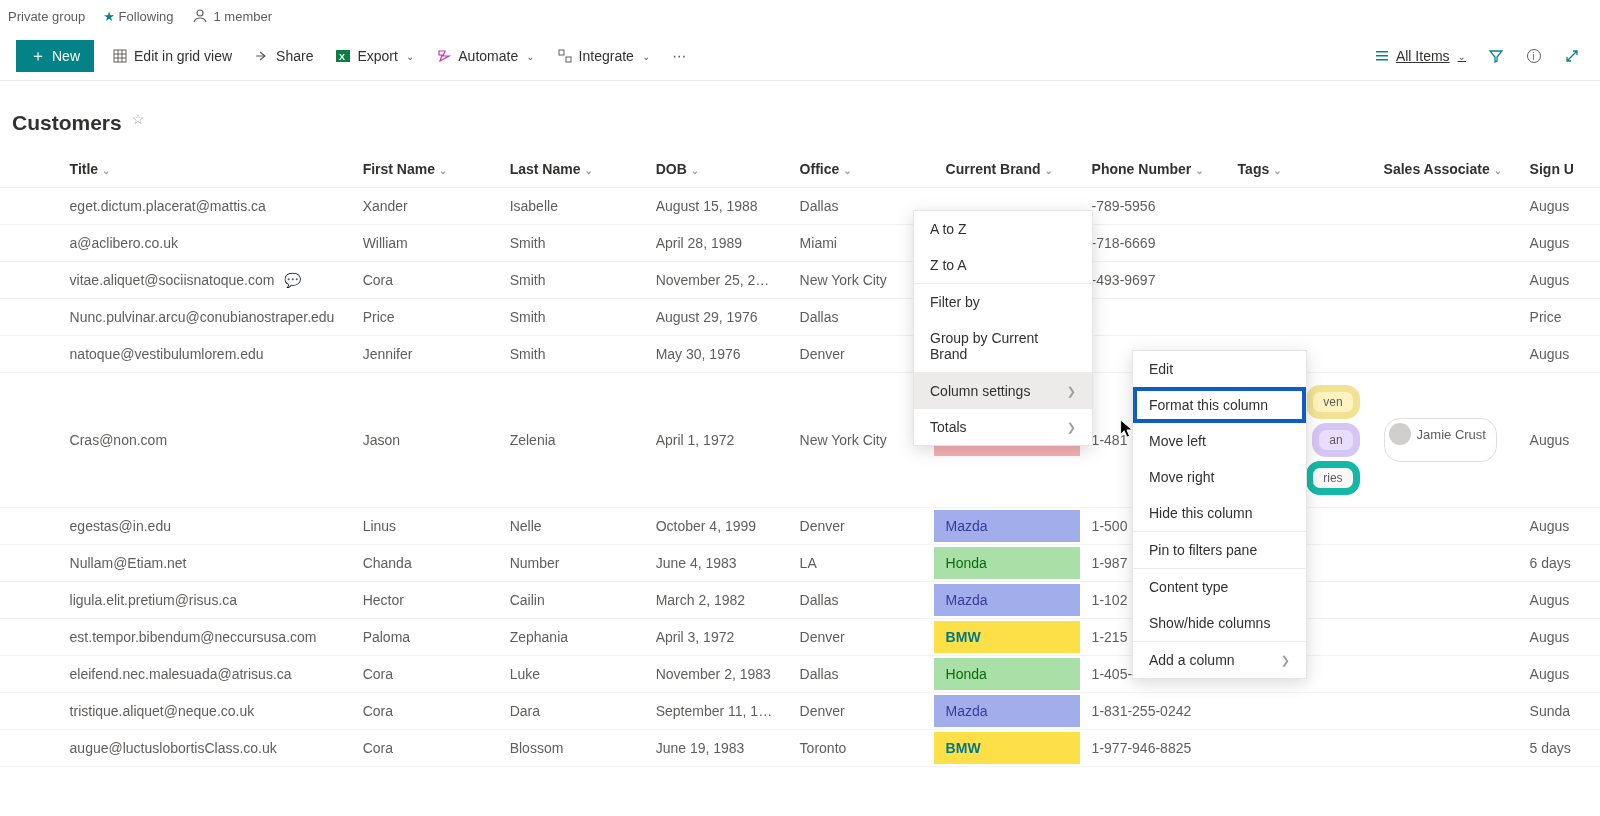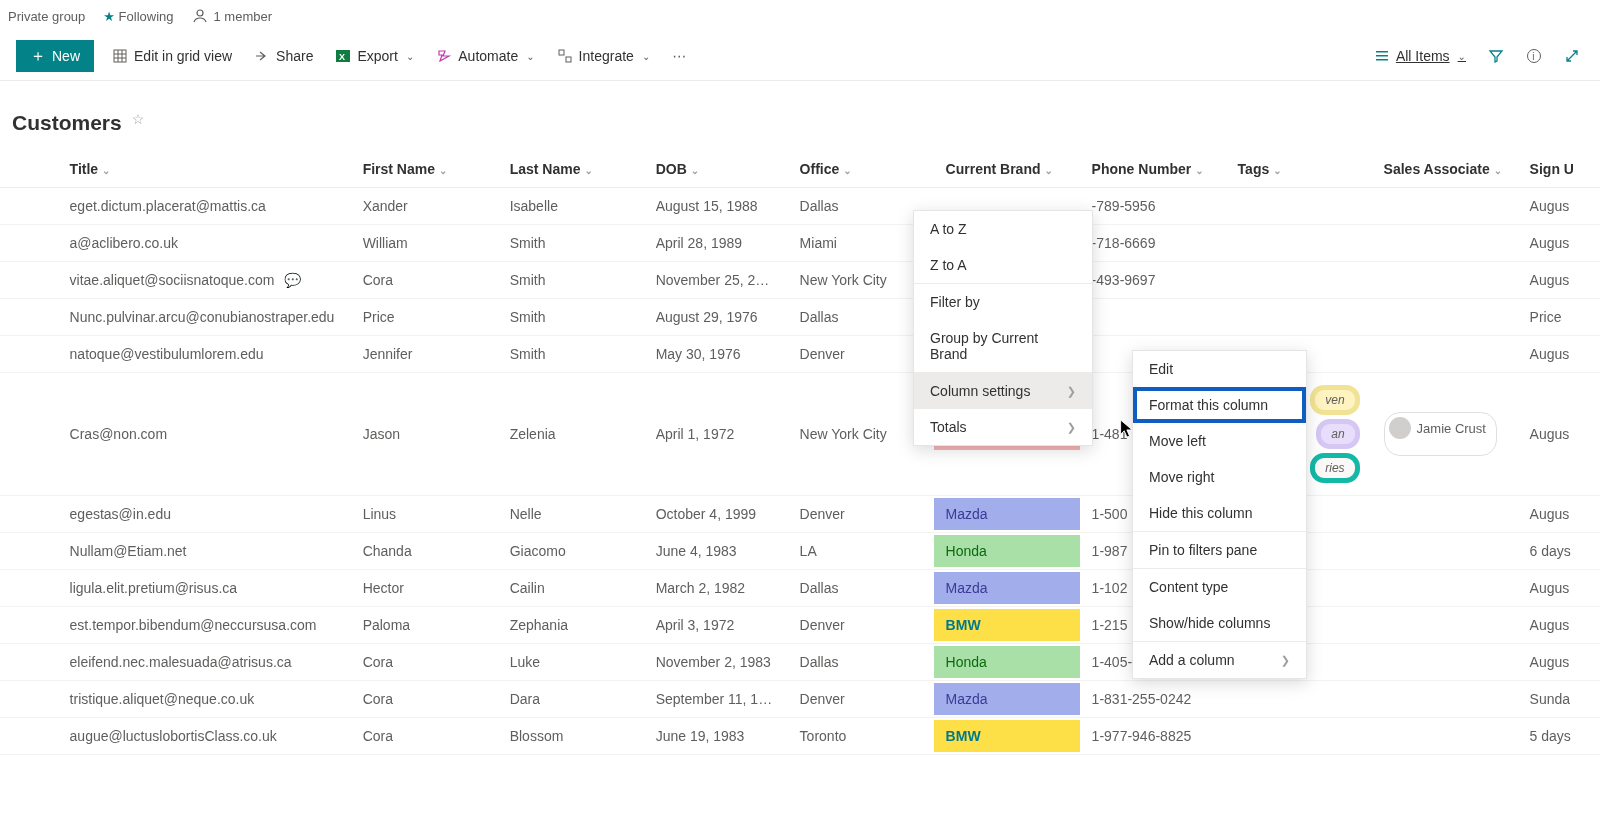--- a/index.html
+++ b/index.html
@@ -34,21 +34,21 @@
 
 .brand-pill { padding: 8px 12px; display: inline-block; font-size: 14px; width: 100%; }
 .brand-mercedes { background: #f6b2b4; color: #a4262c; }
 .brand-mazda { background: #a2aeeb; color: #3b3a96; }
 .brand-honda { background: #a8e0a8; color: #0b6a0b; }
 .brand-bmw { background: #fde047; color: #00788c; font-weight: bold; }
 
 .assoc { display: inline-flex; align-items: center; gap: 6px; border: 1px solid #e1dfdd; border-radius: 16px; padding: 4px 10px 16px 4px; font-size: 13px; }
 .assoc-av { width: 22px; height: 22px; border-radius: 50%; background: #d0cfce; }
 
-.tag-frag { display:inline-block; border: 5px solid #14b8a6; border-radius: 14px; padding: 3px 10px; font-size: 12px; margin: 2px 0; color: #605e5c; background: #faf9f8; font-style: italic; }
+.tag-frag { display:inline-block; border: 7px solid #14b8a6; border-radius: 14px; padding: 3px 10px; font-size: 12px; margin: 2px 0; color: #605e5c; background: #faf9f8; }
 .tag-frag.yellow { background: #fff3c2; border-color: #f2e394; }
 .tag-frag.purple { background: #e8defc; border-color: #d6c6f4; }
 
 .context-menu { position: absolute; background: #fff; box-shadow: 0 4px 16px rgba(0,0,0,0.15); border: 1px solid #e5e5e5; z-index: 100; }
 .menu1 { top: 210px; left: 913px; width: 180px; font-size: 14px; }
 .menu2 { top: 350px; left: 1132px; width: 175px; font-size: 14px; }
 .menu1 .mi, .menu2 .mi { padding: 10px 16px; cursor: pointer; display: flex; align-items: center; justify-content: space-between; }
 .menu1 .mi.hl { background: #edebe9; }
 .menu2 .mi.boxed { outline: 4px solid #0f5dc1; outline-offset: -4px; position: relative; z-index: 2; }
 .mi-sep { border-top: 1px solid #edebe9; }
@@ -280,21 +280,21 @@
           <td class="col-brand"><span class="brand-pill brand-mazda">Mazda</span></td>
           <td>1-500</td>
           <td style="white-space: normal; text-align: right;"></td>
           <td></td>
           <td>Augus</td>
         </tr>
         <tr>
           <td class="selcol"></td>
           <td class="col-title">Nullam@Etiam.net</td>
           <td>Chanda</td>
-          <td>Giacomo</td>
+          <td>Number</td>
           <td>June 4, 1983</td>
           <td>LA</td>
           <td class="col-brand"><span class="brand-pill brand-honda">Honda</span></td>
           <td>1-987</td>
           <td style="white-space: normal; text-align: right;"></td>
           <td></td>
           <td>6 days</td>
         </tr>
         <tr>
           <td class="selcol"></td>

